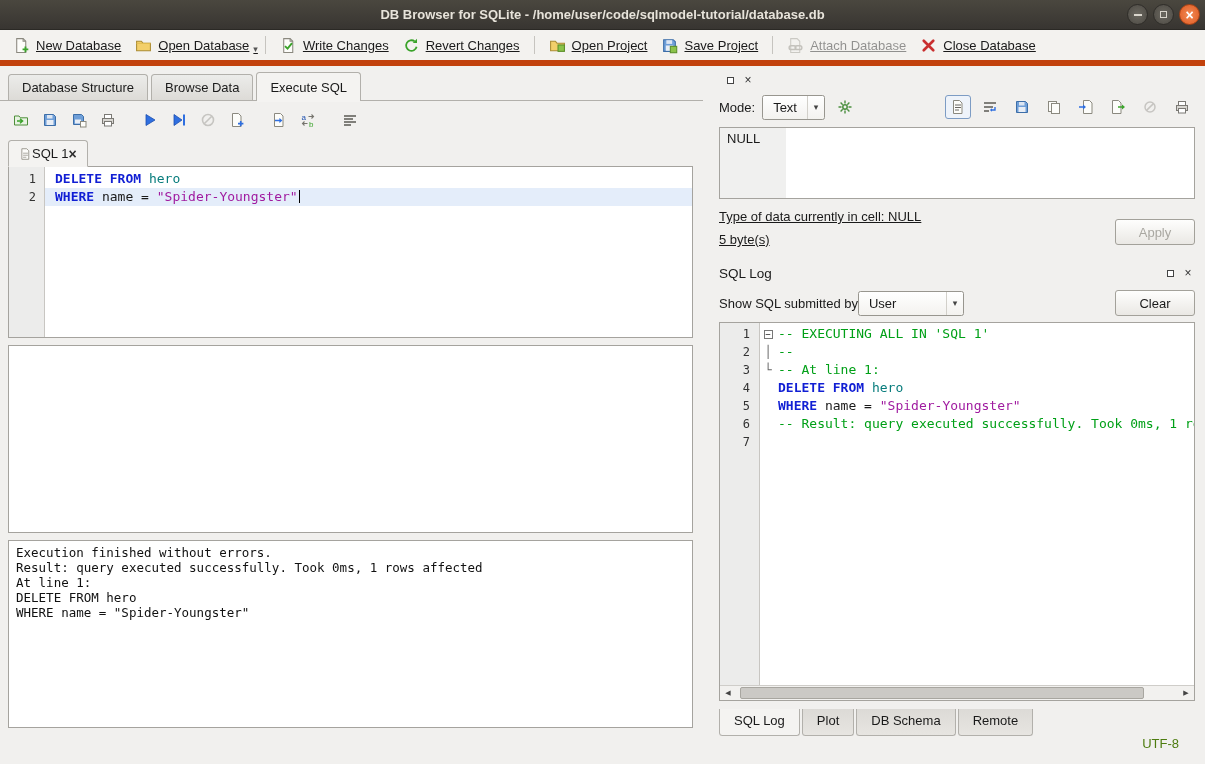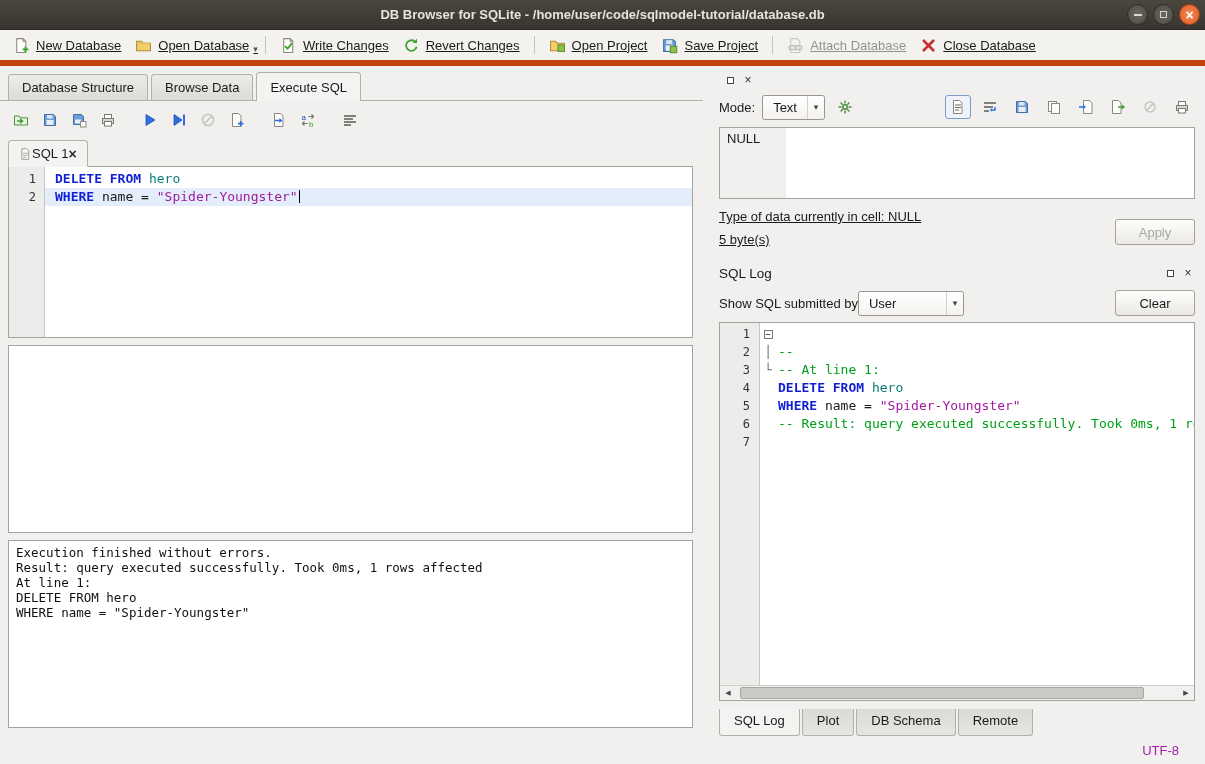--- a/index.html
+++ b/index.html
@@ -105,21 +105,21 @@
 
   .hscroll { flex: 0 0 15px; border-top: 1px solid #cfcdc9; background: #f2f1ef; display: flex; align-items: stretch; }
   .hs-arrow { width: 16px; display: flex; align-items: center; justify-content: center; font-size: 7px; color: #444; }
   .hs-track { flex: 1; position: relative; }
   .hs-thumb { position: absolute; top: 1px; bottom: 1px; left: 4px; right: 34px; background: #cbc9c5; border: 1px solid #a8a6a0; border-radius: 2px; }
 
   .bottom-tabs { flex: 0 0 27px; display: flex; margin: 8px 0 0 10px; }
   .btab { padding: 4px 14px 5px; border: 1px solid #b2b0ab; border-top: none; border-radius: 0 0 3.5px 3.5px; background: linear-gradient(#dcdad6,#e7e5e1); margin-right: 2px; }
   .btab.active { background: #f4f3f1; }
 
-  .statusbar { flex: 0 0 28px; display: flex; align-items: center; justify-content: flex-end; padding-right: 26px; color: #a21caf; }
+  .statusbar { flex: 0 0 28px; display: flex; justify-content: flex-end; padding-right: 26px; color: #4d7c0f; }
 </style>
 </head>
 <body>
 
 <div class="window">
 
   <div class="titlebar">
     <div class="title">DB Browser for SQLite - /home/user/code/sqlmodel-tutorial/database.db</div>
     <div class="win-controls">
       <div class="winbtn">
@@ -420,21 +420,21 @@
         <div class="combo" style="min-width:106px;">
           <span class="val" style="flex:1;">User</span>
           <span class="arrow">▾</span>
         </div>
         <div class="spacer"></div>
         <div class="qbtn">Clear</div>
       </div>
 
       <div class="log-frame">
         <div class="log-lines">
-            <div class="code-row"><span class="ln">1</span><span class="fold"><span class="fold-box">−</span></span></div>
+            <div class="code-row"><span class="ln">1</span><span class="fold"><span class="fold-box">−</span></span><span class="codepart"><span class="tk-cm">-- EXECUTING ALL IN 'SQL 1'</span></span></div>
             <div class="code-row"><span class="ln">2</span><span class="fold">│</span><span class="codepart"><span class="tk-cm">--</span></span></div>
             <div class="code-row"><span class="ln">3</span><span class="fold">└</span><span class="codepart"><span class="tk-cm">-- At line 1:</span></span></div>
             <div class="code-row"><span class="ln">4</span><span class="fold"></span><span class="codepart"><span class="tk-kw">DELETE</span><span> </span><span class="tk-kw">FROM</span><span> </span><span class="tk-id">hero</span></span></div>
             <div class="code-row"><span class="ln">5</span><span class="fold"></span><span class="codepart"><span class="tk-kw">WHERE</span><span> </span><span>name</span><span> </span><span>=</span><span> </span><span class="tk-str">"Spider-Youngster"</span></span></div>
             <div class="code-row"><span class="ln">6</span><span class="fold"></span><span class="codepart"><span class="tk-cm">-- Result: query executed successfully. Took 0ms, 1 rows affected</span></span></div>
             <div class="code-row"><span class="ln">7</span><span class="fold"></span><span class="codepart"></span></div>
           </div>
         <div class="hscroll">
           <div class="hs-arrow">◀</div>
           <div class="hs-track">

